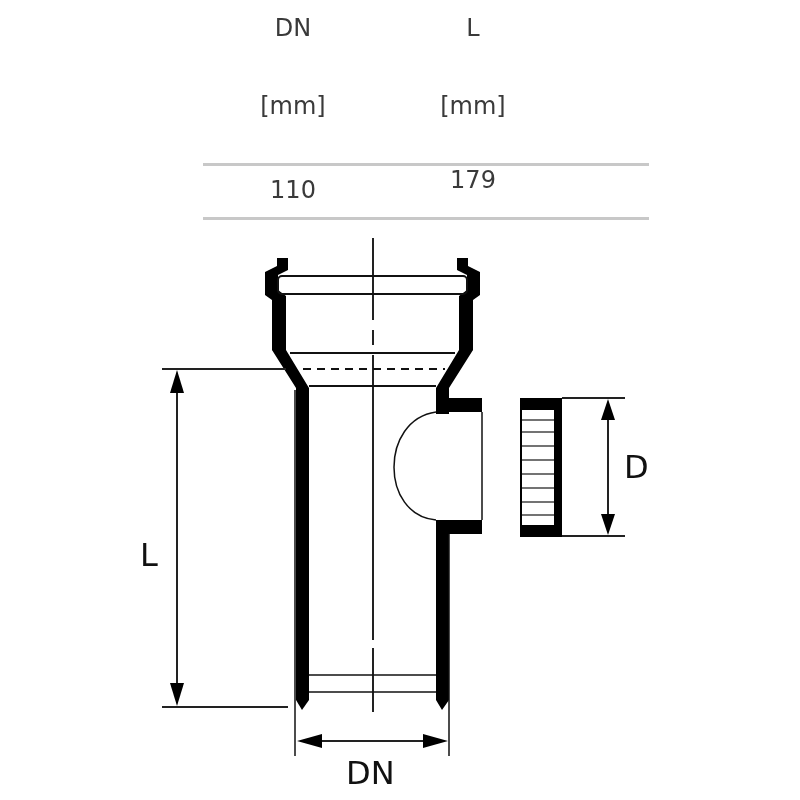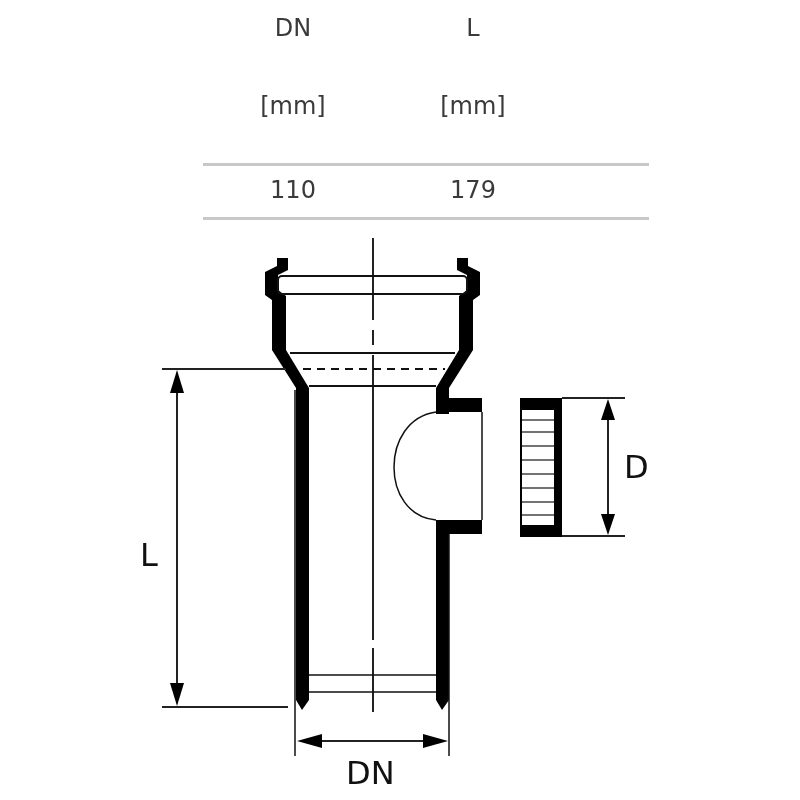--- a/index.html
+++ b/index.html
@@ -14,21 +14,21 @@
 </head>
 <body>
 
 <div class="spec-table">
   <div class="hdr" style="left:30px; top:14px;">DN</div>
   <div class="hdr" style="left:210px; top:14px;">L</div>
   <div class="hdr" style="left:30px; top:92px;">[mm]</div>
   <div class="hdr" style="left:210px; top:92px;">[mm]</div>
   <div class="rule" style="top:163px;"></div>
   <div class="hdr" style="left:30px; top:176px;">110</div>
-  <div class="hdr" style="left:210px; top:176px;">179</div>
+  <div class="hdr" style="left:210px; top:166px;">179</div>
   <div class="rule" style="top:217px;"></div>
 </div>
 
 <svg class="drawing" width="800" height="800" viewBox="0 0 800 800">
 
   <g stroke="#222" stroke-width="2">
     <line x1="373" y1="238" x2="373" y2="320"></line>
     <line x1="373" y1="330" x2="373" y2="345"></line>
     <line x1="373" y1="355" x2="373" y2="640"></line>
     <line x1="373" y1="648" x2="373" y2="712"></line>

